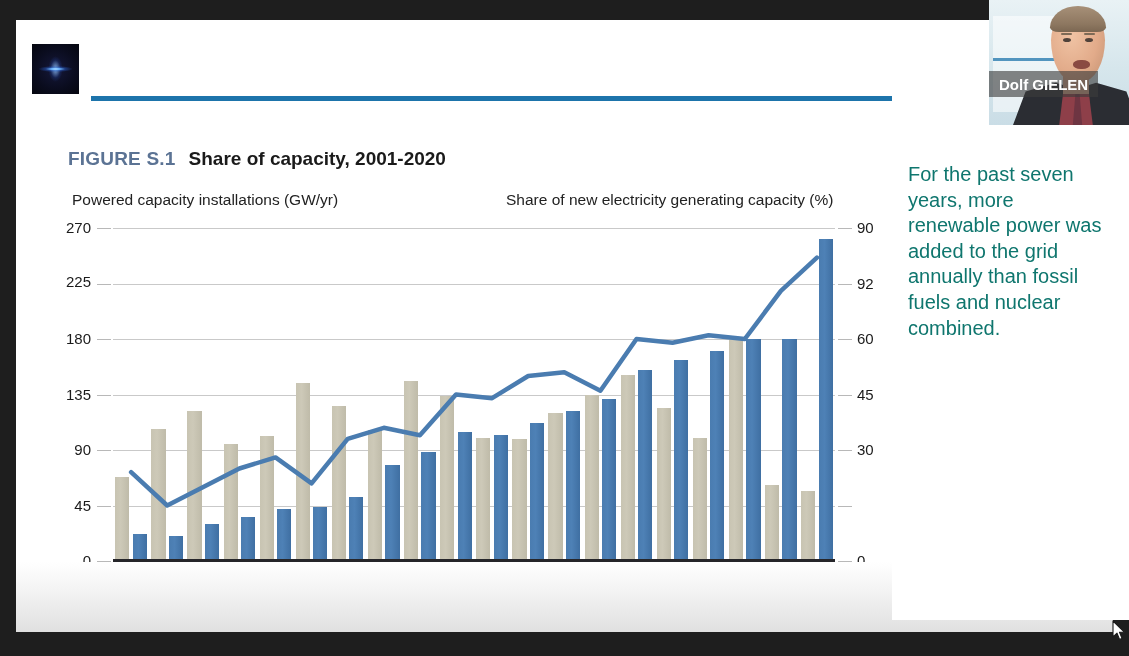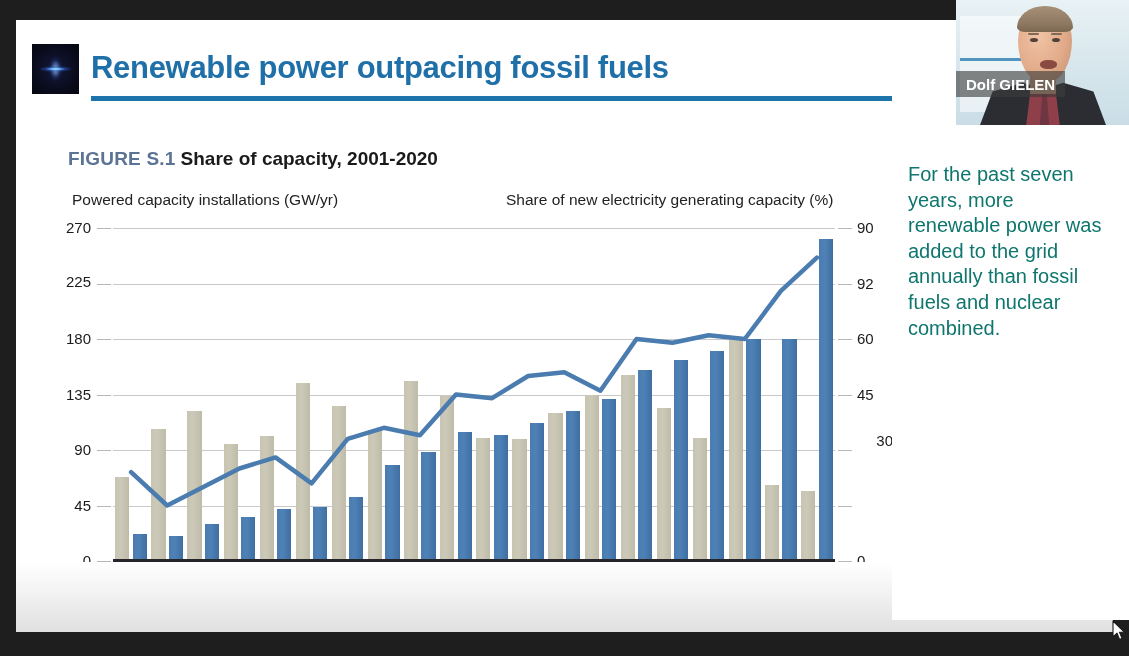--- a/index.html
+++ b/index.html
@@ -44,21 +44,21 @@
     position: absolute; left: 75px; top: 76px; width: 1010px; height: 5px;
     background: #1d74ab;
   }
 
   
   #figure-caption { position: absolute; left: 52px; top: 128px; white-space: nowrap; }
   #figure-caption .fig-num {
     font-size: 19px; font-weight: bold; color: #5b7394; letter-spacing: 0.2px;
   }
   #figure-caption .fig-title {
-    font-size: 19px; font-weight: bold; color: #1a1a1a; margin-left: 5px;
+    font-size: 19px; font-weight: bold; color: #1a1a1a; margin-left: 13px;
   }
 
   
   .axis-header {
     position: absolute; font-size: 15.5px; color: #222; white-space: nowrap;
   }
   #left-axis-header  { left: 56px; top: 171px; }
   #right-axis-header { left: 490px; top: 171px; }
 
   
@@ -143,21 +143,21 @@
   }
   #zoom-watermark {
     position: absolute; left: 970px; top: 596px;
     font-size: 20px; font-weight: bold; color: rgba(150,150,150,0.55);
     white-space: nowrap; letter-spacing: 0.2px;
     text-shadow: 0 1px 0 rgba(255,255,255,0.85);
   }
 
   
   #webcam {
-    position: absolute; right: 0; top: 0; width: 173px; height: 125px;
+    position: absolute; right: 0; top: 0; width: 140px; height: 125px;
     overflow: hidden; background: #6d28d9;
   }
   #webcam-bg {
     position: absolute; inset: 0;
     background: linear-gradient(to bottom, #e9f2f5 0%, #d6e6ec 55%, #cadde6 100%);
   }
   #webcam-slidehint {
     position: absolute; left: 4px; top: 16px; width: 88px; height: 96px;
     background: #ffffff; opacity: 0.55;
   }
@@ -225,21 +225,20 @@
 </style>
 </head>
 <body>
 
 <div id="screen">
 
   <div id="slide">
 
     <div id="brand-logo"></div>
 
-    <div id="slide-title">Renewable power outpacing fossil fuels</div>
     <div id="title-rule"></div>
 
     <div id="figure-caption">
       <span class="fig-num">FIGURE S.1</span><span class="fig-title">Share of capacity, 2001-2020</span>
     </div>
 
     <div class="axis-header" id="left-axis-header">Powered capacity installations (GW/yr)</div>
     <div class="axis-header" id="right-axis-header">Share of new electricity generating capacity (%)</div>
 
     <div id="plot-area">
@@ -313,21 +312,21 @@
         <div class="tick-left" style="left: 39px; top: 253px;">225</div>
         <div class="tick-dash" style="left: 81px; top: 263.5px;"></div>
         <div class="tick-left" style="left: 39px; top: 199px;">270</div>
         <div class="tick-dash" style="left: 81px; top: 208px;"></div>
       </div>
     <div id="right-ticks">
         <div class="tick-right" style="left: 841px; top: 532px;">0</div>
         <div class="tick-dash" style="left: 822px; top: 541px;"></div>
         <div class="tick-right" style="left: 890px; top: 476.5px;">15</div>
         <div class="tick-dash" style="left: 822px; top: 485.5px;"></div>
-        <div class="tick-right" style="left: 841px; top: 412px; text-align: right;">30</div>
+        <div class="tick-right" style="left: 841px; top: 421px;">30</div>
         <div class="tick-dash" style="left: 822px; top: 430px;"></div>
         <div class="tick-right" style="left: 841px; top: 365.5px;">45</div>
         <div class="tick-dash" style="left: 822px; top: 374.5px;"></div>
         <div class="tick-right" style="left: 841px; top: 310px;">60</div>
         <div class="tick-dash" style="left: 822px; top: 319px;"></div>
         <div class="tick-right" style="left: 841px; top: 254.5px;">92</div>
         <div class="tick-dash" style="left: 822px; top: 263.5px;"></div>
         <div class="tick-right" style="left: 841px; top: 199px;">90</div>
         <div class="tick-dash" style="left: 822px; top: 208px;"></div>
       </div>

